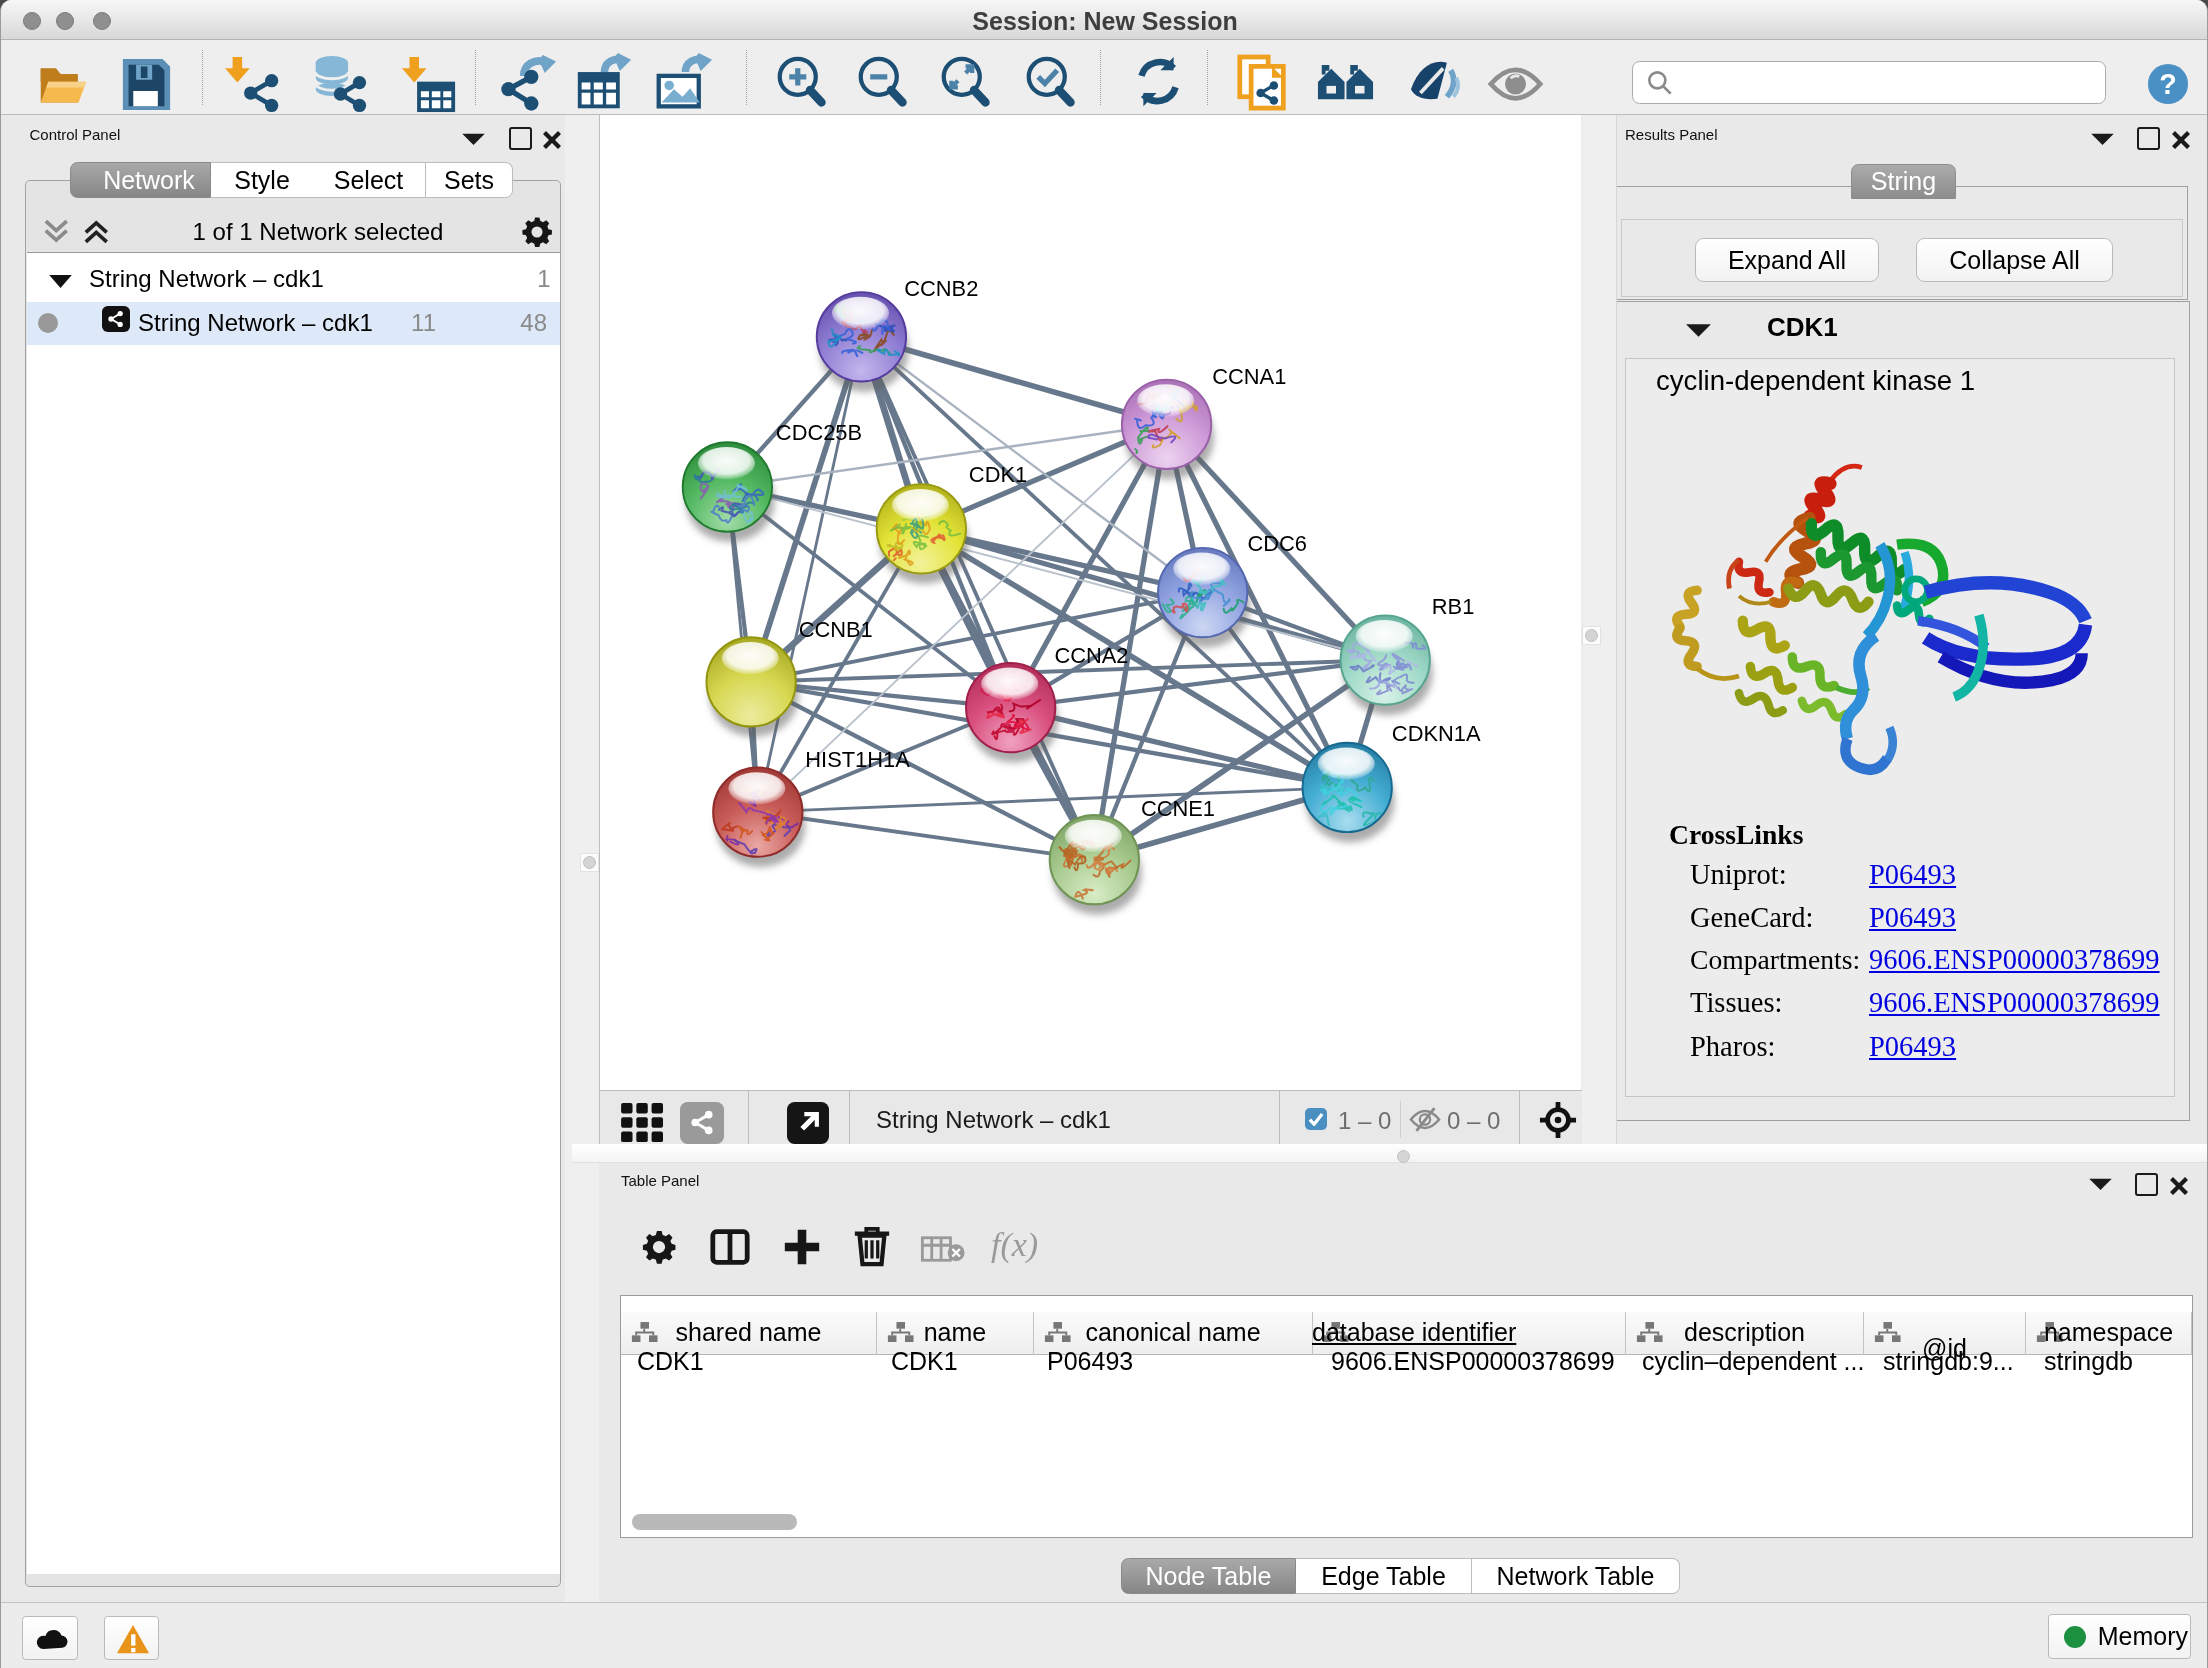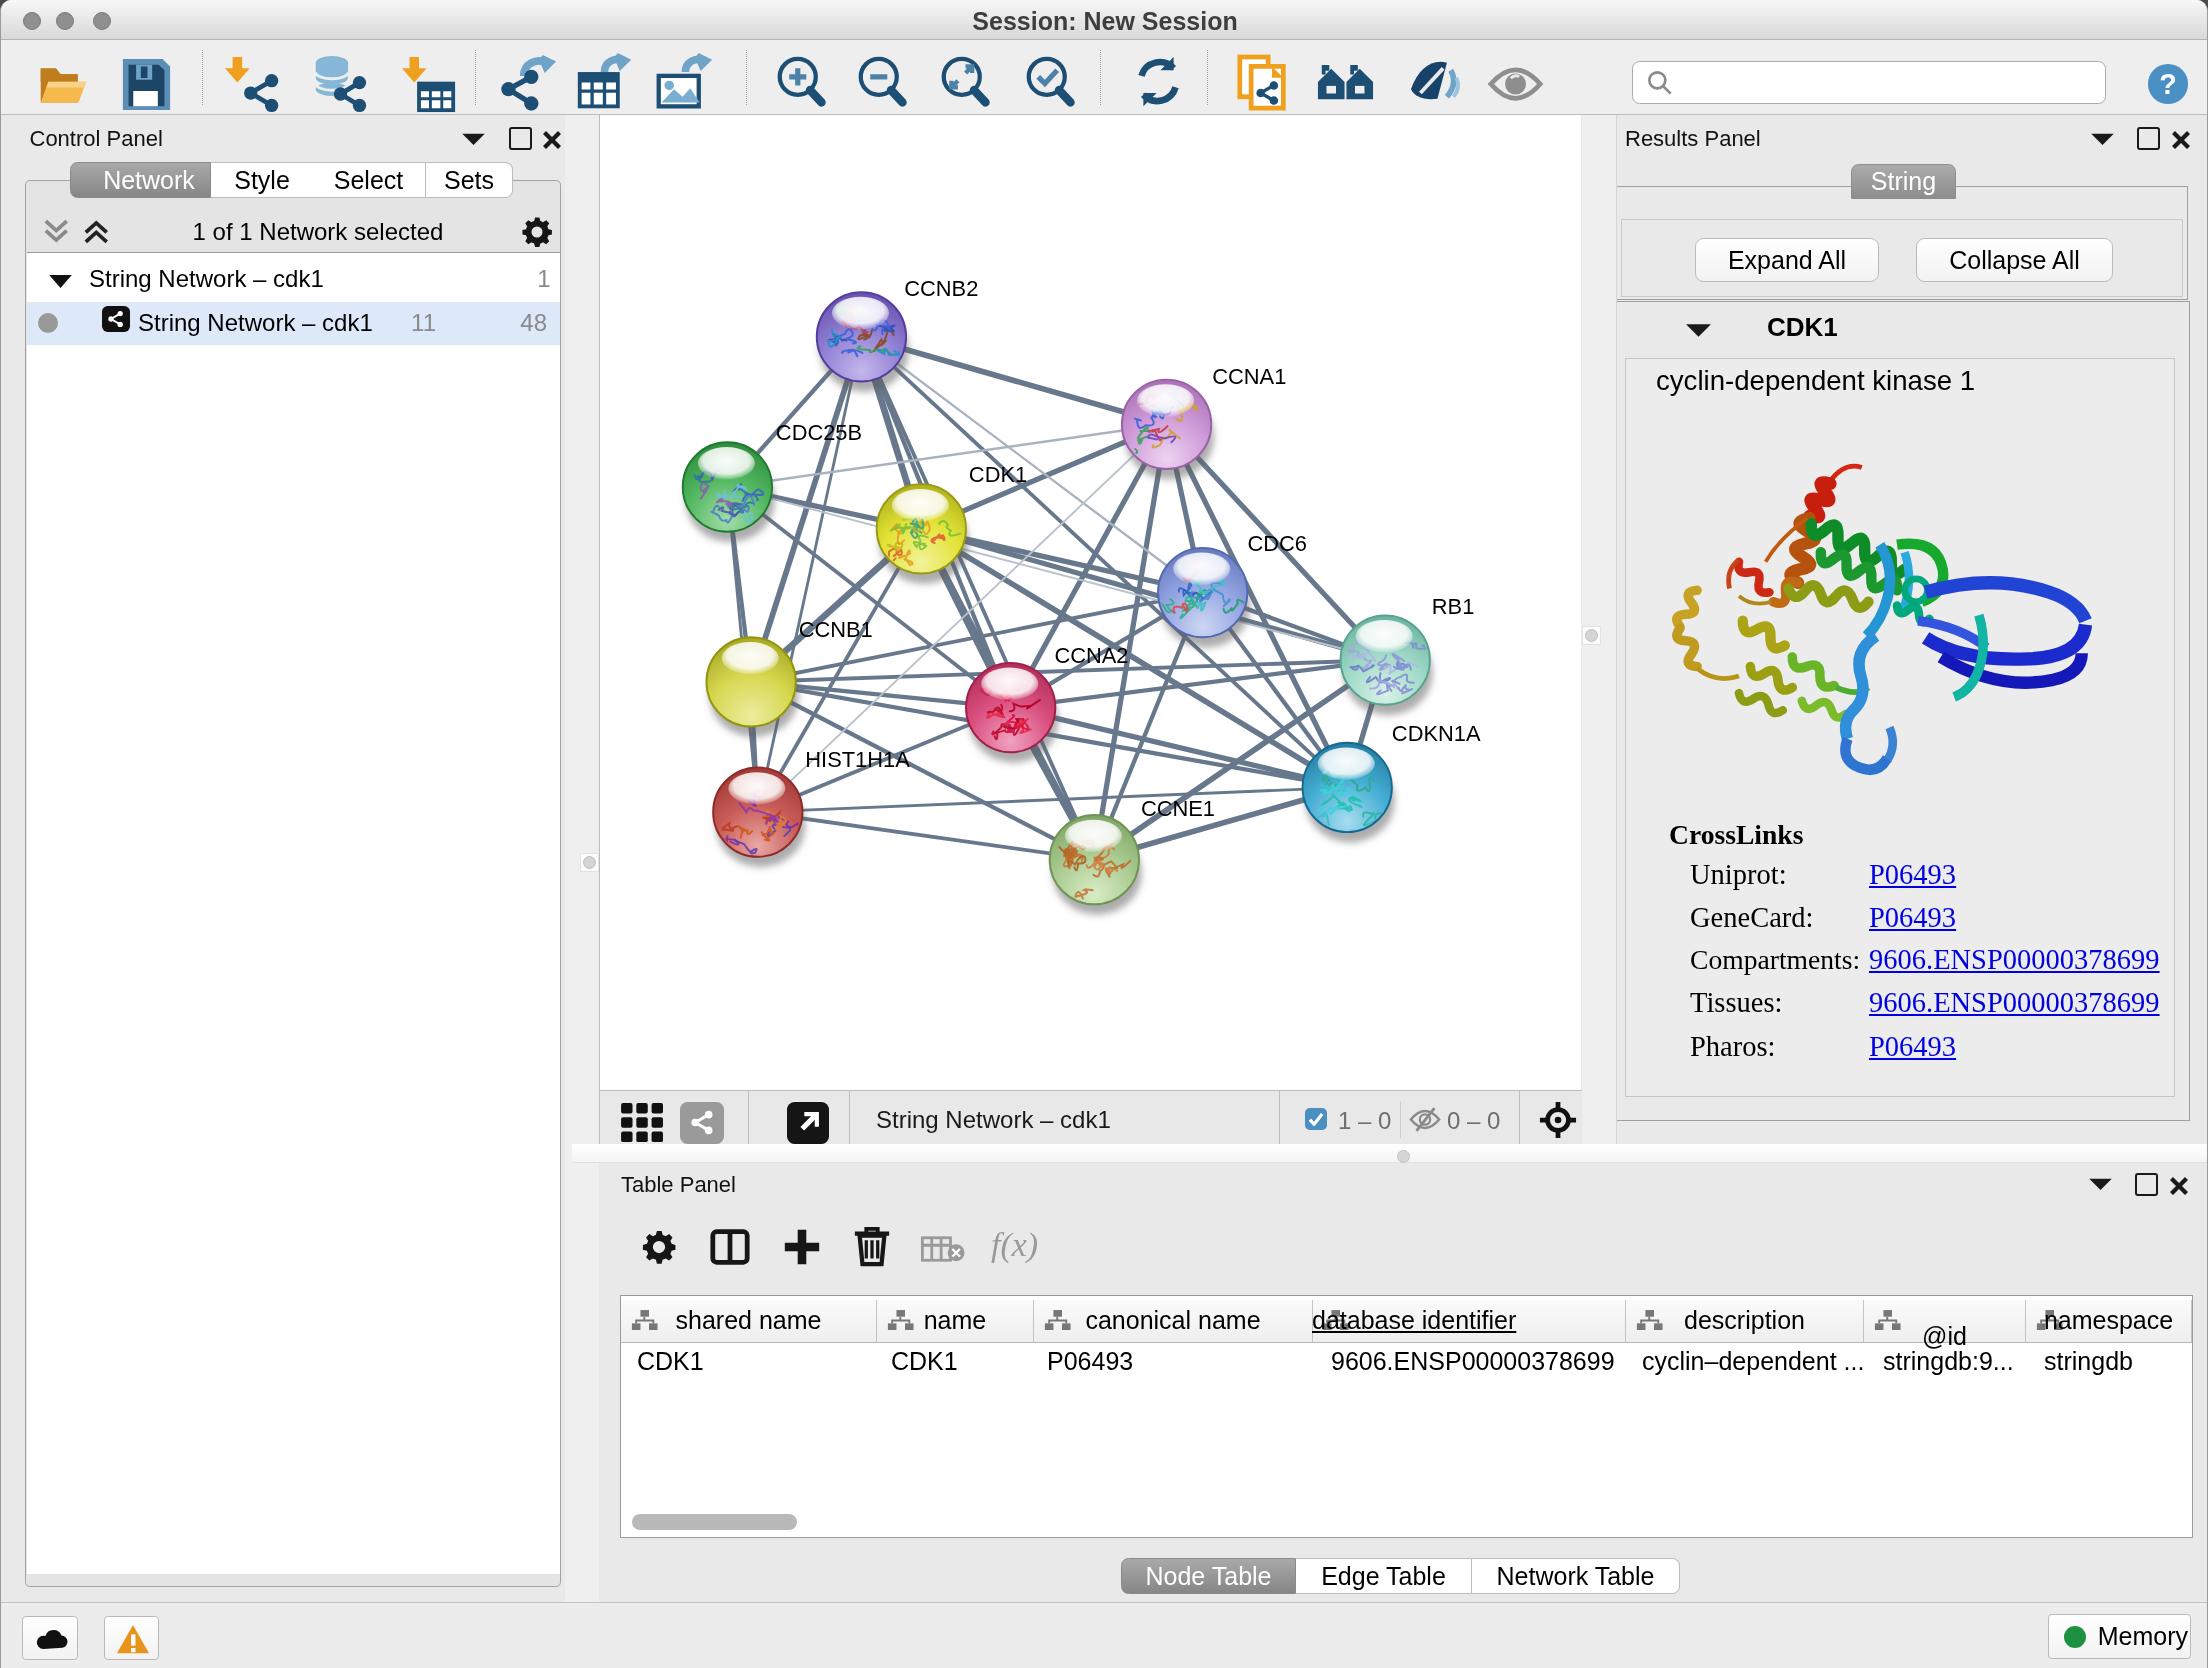--- a/index.html
+++ b/index.html
@@ -10,21 +10,21 @@
 #titlebar { position:absolute; left:0; top:0; width:100%; height:40px; background:linear-gradient(#f7f7f7,#d8d8d8); border-bottom:1px solid #b3b3b3; }
 .light { position:absolute; top:12.4px; width:18px; height:18px; border-radius:50%; background:#8f8f8f; border:1px solid #7b7b7b; }
 #title { position:absolute; top:6.7px; left:0; width:2208px; text-align:center; font-size:25px; color:#3e3e3e; font-weight:bold;}
 
 #toolbar { position:absolute; left:0; top:40px; width:100%; height:75px; background:#eeeeee; border-bottom:1px solid #bdbdbd; }
 .tbsep { position:absolute; top:9.5px; height:55px; width:0; border-left:1.9px dotted #9f9f9f; }
 .tbi { position:absolute; top:34px; }
 
 #searchbox { position:absolute; left:1631px; top:21px; width:474px; height:43px; background:#ffffff; border:1px solid #ababab; border-radius:7.6px; }
 
-.phead { font-size:22px; color:#111; }
+.phead { font-size:15px; color:#111; }
 
 .tab { position:absolute; top:0; height:36px; z-index:5; background:#fff; border:1px solid #bdbdbd; border-left:none; color:#000; font-size:25px; text-align:center; line-height:34px; }
 .tabsel { background:linear-gradient(#a9a9a9,#868686); color:#fff; border-color:#8a8a8a; }
 
 .rbox { position:absolute; border:1px solid #9f9f9f; background:#e9e9e9; }
 .btn { position:absolute; background:linear-gradient(#ffffff,#f2f2f2); border:1px solid #b9b9b9; border-radius:8.6px; font-size:25px; color:#000; text-align:center; }
 a.lnk { color:#0000e0; text-decoration:underline; }
 .serif { font-family:"Liberation Serif", serif; }
 
 .th { position:absolute; top:0; height:43px; border-right:1px solid #c3c3c3; font-size:25px; color:#000; }
@@ -790,21 +790,21 @@
 <svg style="position:absolute;left:321px;top:21px;" width="46" height="30" viewBox="0 0 48 32">
           <rect x="2" y="4" width="30" height="24" fill="none" stroke="#9a9a9a" stroke-width="3"></rect>
           <path d="M2 12 h30 M12 4 v24 M22 4 v24" stroke="#9a9a9a" stroke-width="3"></path>
           <circle cx="38" cy="20" r="9" fill="#9a9a9a"></circle>
           <path d="M34 16 l8 8 m0-8 l-8 8" stroke="#fff" stroke-width="2.6"></path>
         </svg>
 <div style="position:absolute;left:392px;top:13.3px;font-family:'Liberation Serif',serif;font-style:italic;font-size:34px;color:#9a9a9a;">f(x)</div>
   </div>
 
   <div class="abs" style="left:21px;top:132px;width:1573px;height:243px;background:#fff;border:1px solid #9b9b9b;">
-    <div class="abs" style="left:0;top:4px;width:1571px;height:43px;background:linear-gradient(#fbfbfb,#eeeeee);border-bottom:1px solid #b5b5b5;" id="thead">
+    <div class="abs" style="left:0;top:16px;width:1571px;height:43px;background:linear-gradient(#fbfbfb,#eeeeee);border-bottom:1px solid #b5b5b5;" id="thead">
           <div class="th" style="left:0px;width:256px;">
             <svg style="position:absolute;left:8.6px;top:8.6px;" width="28.5" height="23" viewBox="0 0 30 24">
               <rect x="11" y="1" width="9" height="7" fill="#777"></rect>
               <rect x="2" y="15" width="9" height="7" fill="#777"></rect>
               <rect x="20" y="15" width="9" height="7" fill="#777"></rect>
               <path d="M15 8 v4 M15 12 h-8.5 v3 M15 12 h9.5 v3" stroke="#777" stroke-width="2" fill="none"></path>
             </svg>
             <div style="position:absolute;left:0;right:0;top:5.7px;text-align:center;">shared name</div>
           </div>
           <div class="th" style="left:256px;width:157px;">

